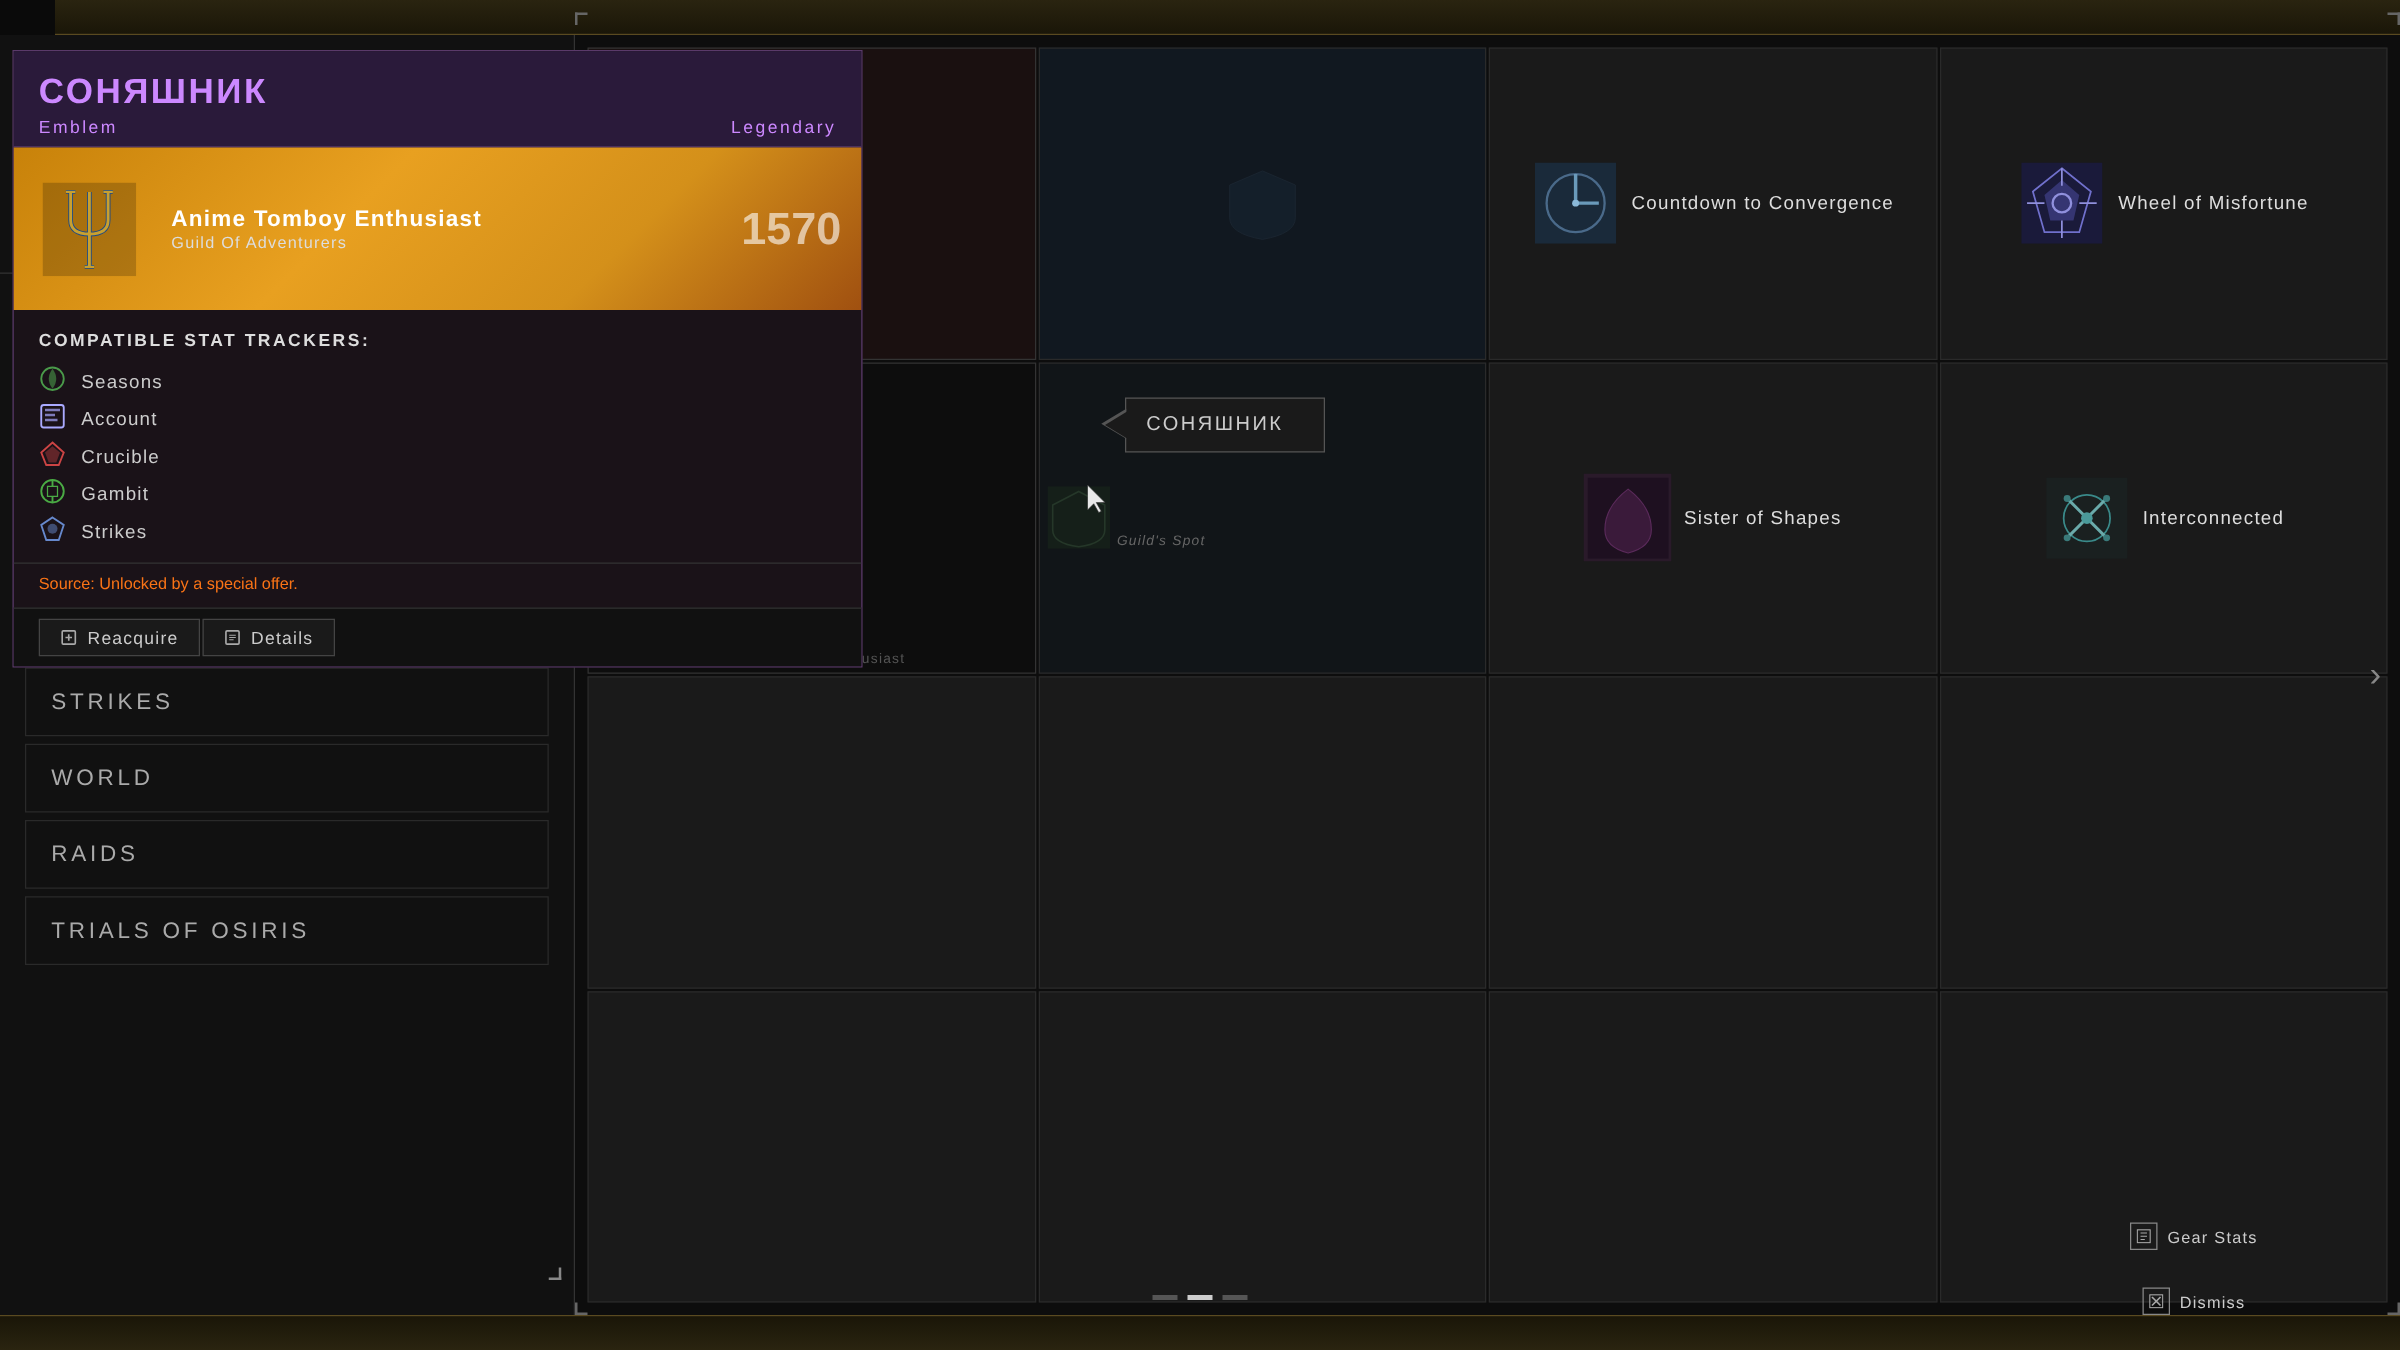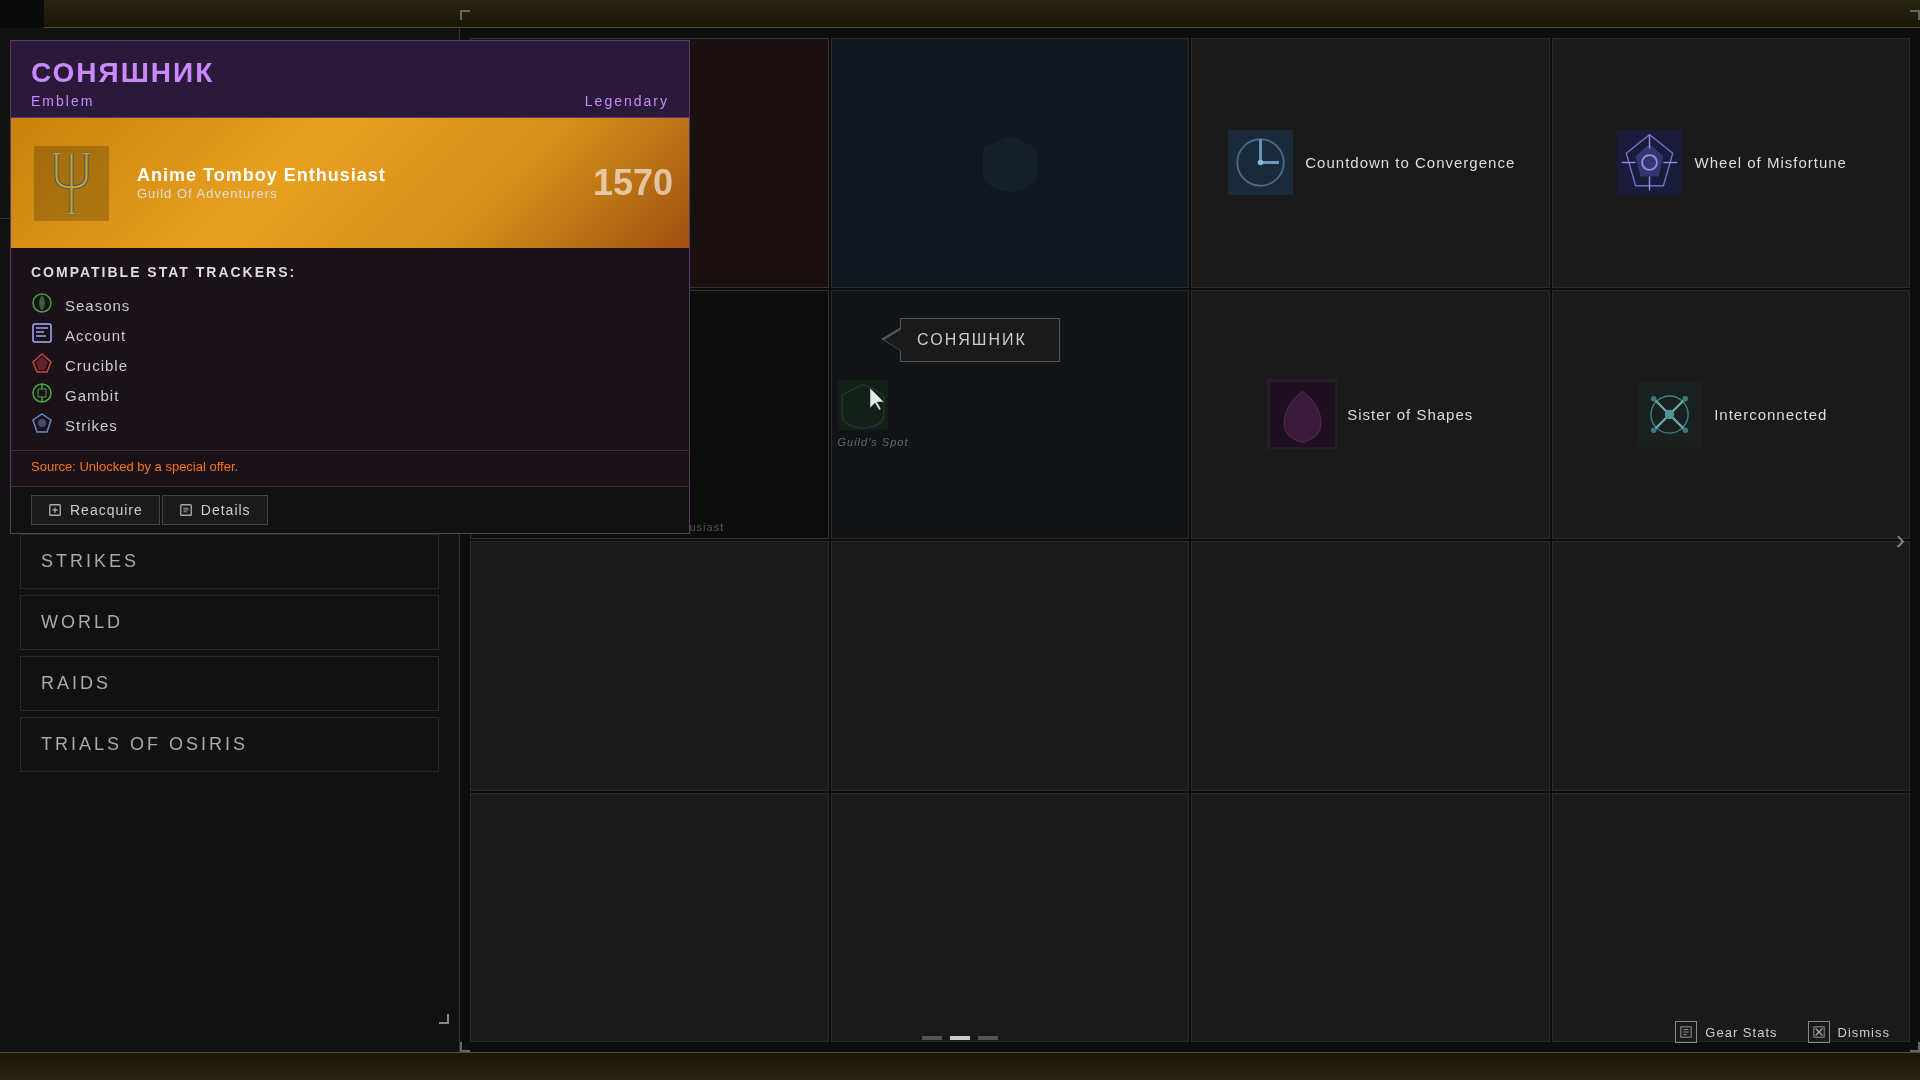--- a/index.html
+++ b/index.html
@@ -445,20 +445,21 @@
       position: absolute;
       bottom: 28px;
       right: 0;
       width: 300px;
       height: 40px;
       display: flex;
       align-items: center;
       justify-content: flex-end;
       padding-right: 30px;
       gap: 30px;
+      flex-direction: column;
     }
     .bottom-action-item {
       display: flex;
       align-items: center;
       gap: 8px;
       cursor: pointer;
     }
     .bottom-action-key {
       width: 22px;
       height: 22px;
@@ -651,21 +652,21 @@
   </div>
 
   <div class="emblem-cell" style="background:#0d0d0d; border-color:#333; position:relative;">
     <div style="position:absolute;bottom:5px;left:50%;transform:translateX(-50%);color:#555;font-size:11px;letter-spacing:1px;">Anime Tomboy Enthusiast</div>
     <svg viewBox="0 0 80 80" width="50" height="50" style="opacity:0.3">
       <path d="M40 5 L40 75 M25 5 L25 30 Q25 40 40 40 Q55 40 55 30 L55 5" fill="none" stroke="#888" stroke-width="2"></path>
     </svg>
   </div>
 
   <div class="emblem-cell" style="background: #111518; border-color:#2a2a2a; overflow:hidden;">
-    <div style="display:flex;align-items:flex-start;padding:6px;gap:6px;width:100%;flex-direction:column;">
+    <div style="display:flex;align-items:flex-end;padding:6px;gap:6px;width:100%;">
       <svg viewBox="0 0 60 60" width="50" height="50" style="opacity:0.5">
         <rect width="60" height="60" fill="#1a2a1a"></rect>
         <path d="M30 5 L55 18 L55 42 Q55 55 30 58 Q5 55 5 42 L5 18 Z" fill="none" stroke="#3a5a3a" stroke-width="1.5"></path>
       </svg>
       <div style="color:#666;font-size:11px;letter-spacing:1px;font-style:italic;">Guild's Spot</div>
     </div>
   </div>
 
   <div class="emblem-cell sister-cell">
     <div class="named-cell">

